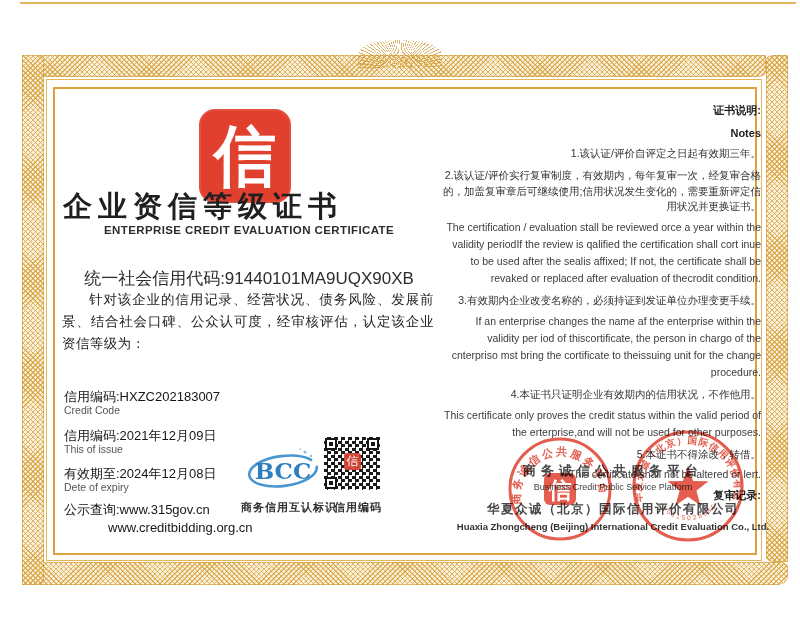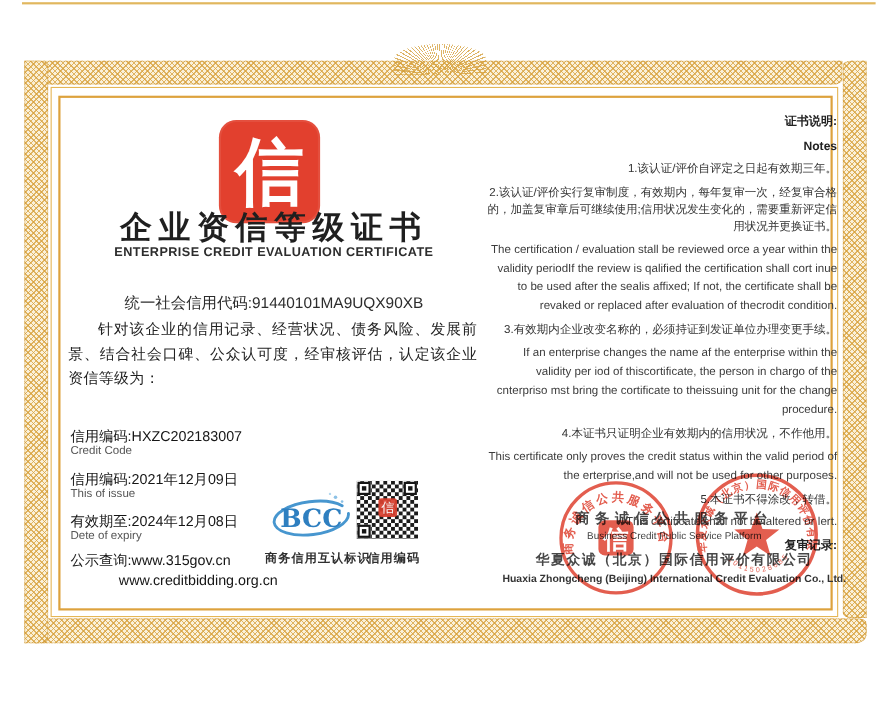--- a/index.html
+++ b/index.html
@@ -33,26 +33,26 @@
   .abs{position:absolute;}
   .logo-seal{
     left:199px;top:109px;width:92px;height:94px;background:#e2402e;border-radius:16px;
     display:flex;align-items:center;justify-content:center;
     box-shadow:inset 0 0 0 2px rgba(255,255,255,.08);
   }
   .logo-seal .glyph{
     color:#fff;font-size:62px;line-height:1;font-family:"DejaVu Serif","Liberation Serif",serif;
     font-weight:bold;transform:scaleY(1.08);
   }
-  .title-zh{left:63px;top:187px;width:372px;text-align:center;font-size:29px;font-weight:bold;
+  .title-zh{left:63px;top:187px;width:372px;text-align:left;font-size:29px;font-weight:bold;
     letter-spacing:6px;color:#1f1f1f;font-family:"DejaVu Serif","Liberation Serif",serif;}
   .title-en{left:63px;top:224px;width:372px;text-align:center;font-size:11.5px;font-weight:600;
     letter-spacing:.4px;color:#2d2d2d;}
   .company{left:63px;top:245px;width:372px;text-align:center;font-size:15.5px;font-weight:bold;color:#1c1c1c;}
-  .uscc{left:63px;top:267px;width:372px;text-align:center;font-size:14px;color:#2d2d2d;}
+  .uscc{left:63px;top:267px;width:372px;text-align:center;font-size:17px;color:#2d2d2d;}
   .statement{left:62px;top:289px;width:372px;font-size:13.5px;line-height:1.62;color:#222;
     text-indent:2em;text-align:justify;letter-spacing:.4px;}
   .rating{left:63px;top:334px;width:372px;text-align:center;font-size:46px;font-weight:bold;
     color:#f05840;letter-spacing:30px;font-family:"DejaVu Serif","Liberation Serif",serif;text-indent:14px;}
   .f-zh{font-size:13px;color:#161616;}
   .f-en{font-size:10.5px;color:#555;}
 
   
   .mark-label{font-size:11px;font-weight:bold;color:#2f2f2f;letter-spacing:1px;}
   

